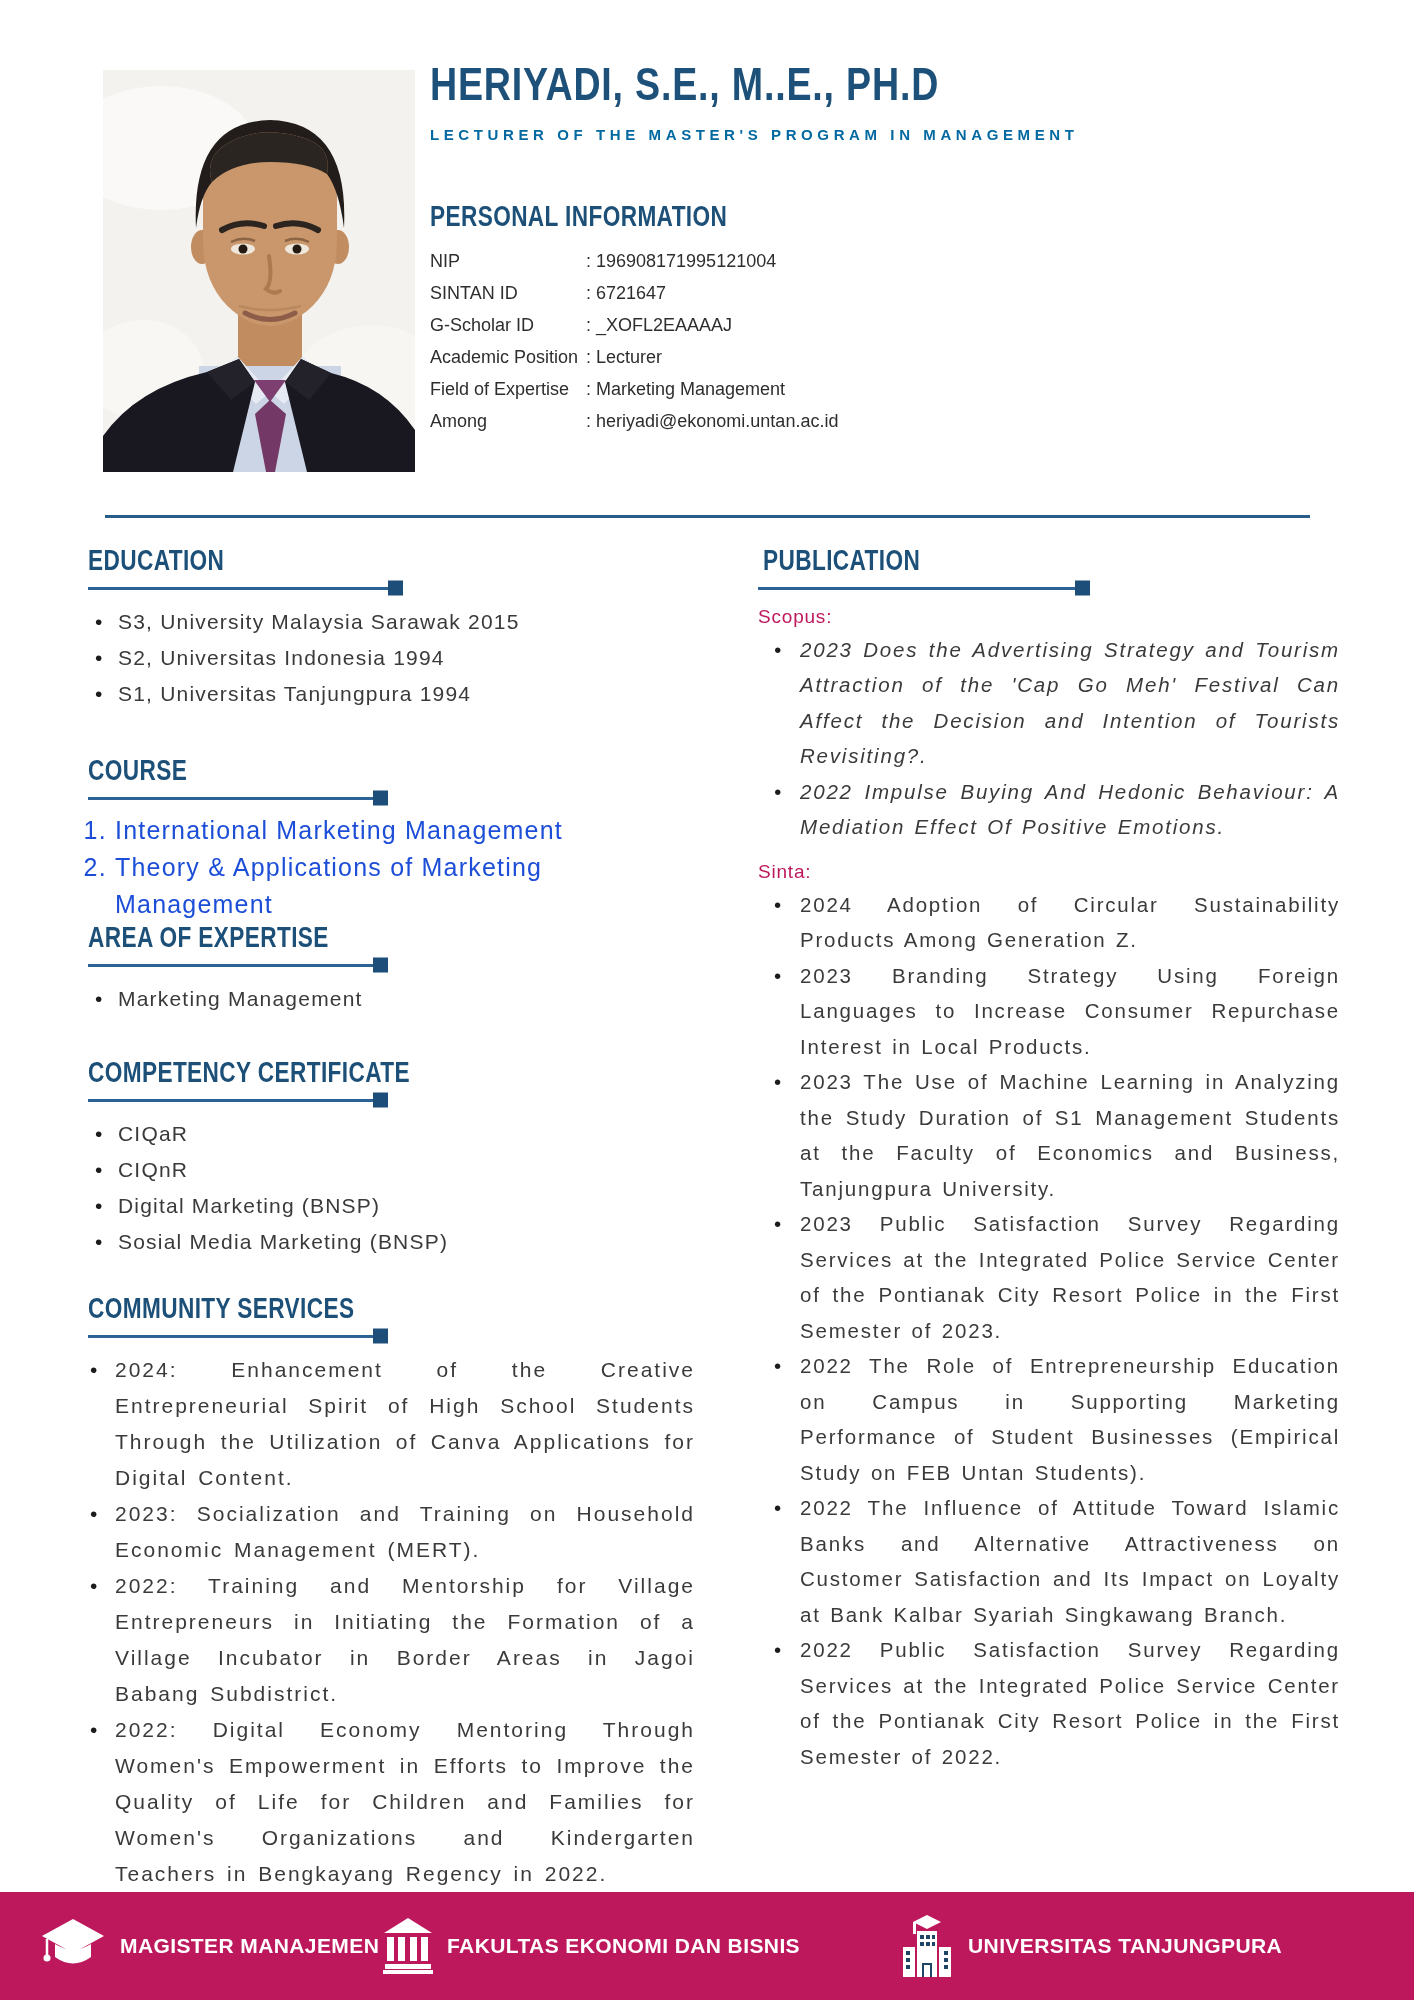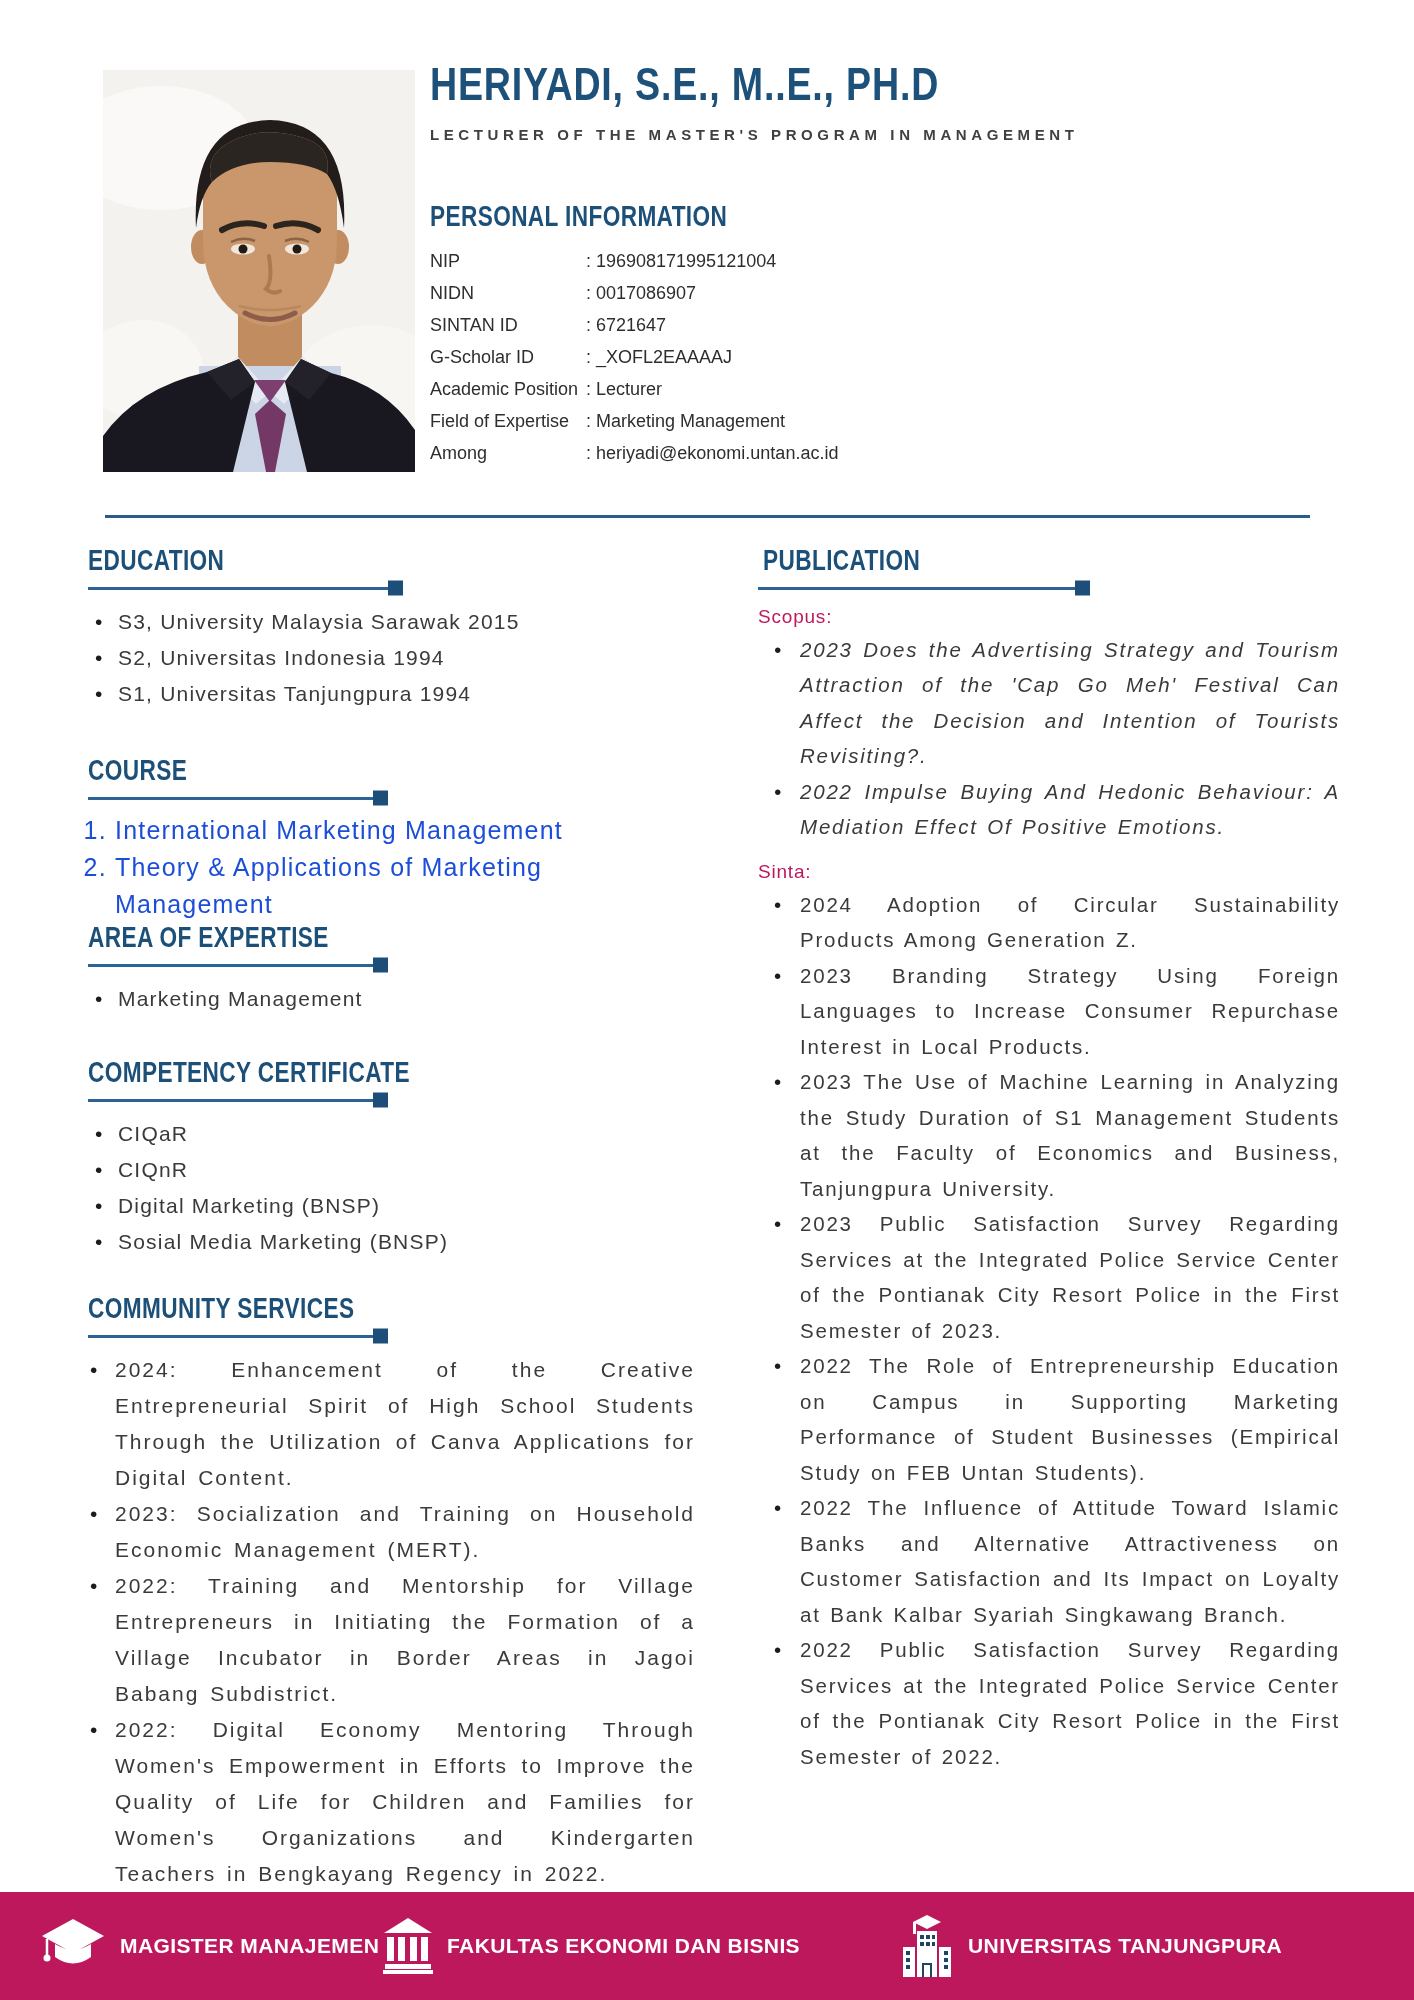--- a/index.html
+++ b/index.html
@@ -9,21 +9,21 @@
     font-family:"Liberation Sans", sans-serif; overflow:hidden; margin:0 auto;
     color:#3a3a3a;
   }
   
   .photo { position:absolute; left:103px; top:70px; width:312px; height:402px; }
   .photo svg { display:block; width:100%; height:100%; }
   .name-block { position:absolute; left:430px; top:58px; width:940px; }
   .name { font-size:47px; font-weight:700; color:#1e517a; line-height:1.1; }
   .cond { display:inline-block; transform:scaleX(0.80); transform-origin:0 50%; white-space:nowrap; letter-spacing:1px; }
   .cond-sm { display:inline-block; transform:scaleX(0.78); transform-origin:0 50%; white-space:nowrap; letter-spacing:0.5px; }
-  .subtitle { margin-top:16px; font-size:15px; font-weight:700; letter-spacing:4.6px; color:#404040; white-space:nowrap; }
+  .subtitle { margin-top:16px; font-size:15px; font-weight:700; letter-spacing:4.6px; color:#0369a1; white-space:nowrap; }
   .personal { position:absolute; left:430px; top:200px; width:680px; }
   .pi-title { font-size:29px; font-weight:700; color:#1d5078; }
   .pi-rows { margin-top:12px; font-size:18px; color:#2e2e2e; }
   .pi-row { display:flex; line-height:32px; }
   .pi-label { width:156px; flex:none; }
   .divider { position:absolute; left:105px; top:515px; width:1205px; height:3px; background:#2a5c8a; }
   
   .sec { position:absolute; left:88px; width:607px; }
   .sec-h { font-size:29px; font-weight:700; color:#1d5078; line-height:1.1; }
   .rule { position:relative; height:3px; background:#2d6394; margin-top:10px; }
@@ -109,24 +109,20 @@
 
   <div class="personal">
     <div class="pi-title"><span class="cond-sm">PERSONAL INFORMATION</span></div>
     <div class="pi-rows">
 
         <div class="pi-row">
           <span class="pi-label">NIP</span>
           <span class="pi-value">: 196908171995121004</span>
         </div>
 
-        <div class="pi-row">
-          <span class="pi-label">NIDN</span>
-          <span class="pi-value">: 0017086907</span>
-        </div>
 
         <div class="pi-row">
           <span class="pi-label">SINTAN ID</span>
           <span class="pi-value">: 6721647</span>
         </div>
 
         <div class="pi-row">
           <span class="pi-label">G-Scholar ID</span>
           <span class="pi-value">: _XOFL2EAAAAJ</span>
         </div>

